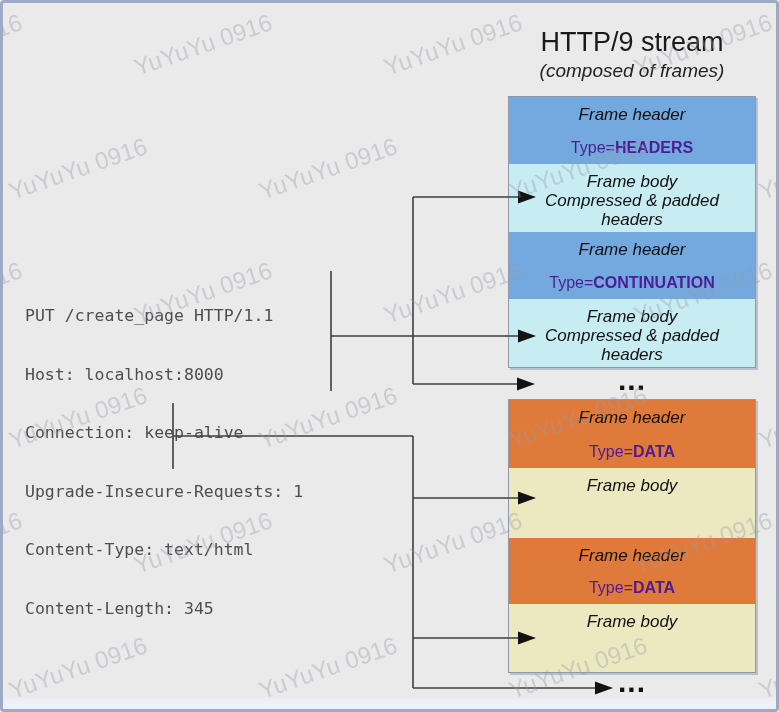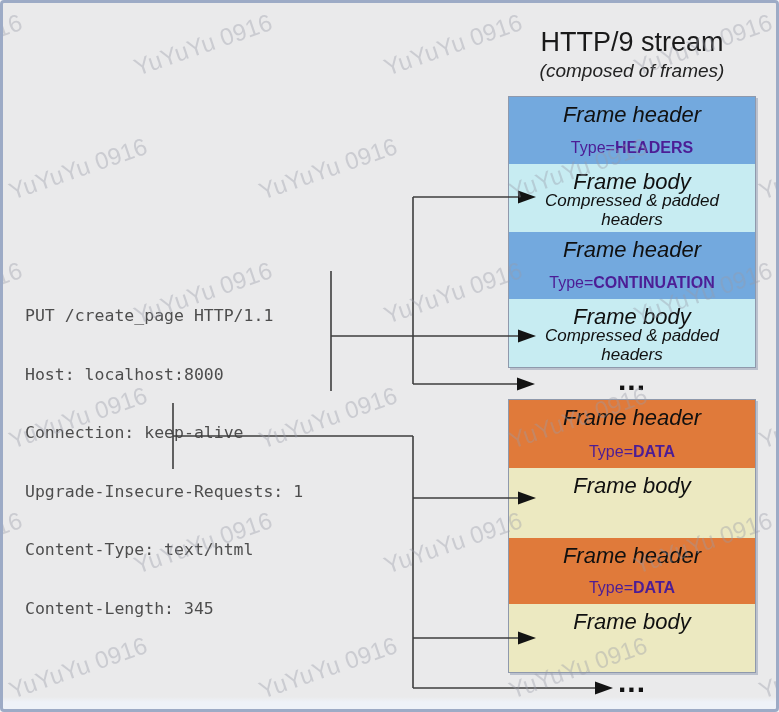--- a/index.html
+++ b/index.html
@@ -44,21 +44,21 @@
     box-shadow:2px 2px 0 rgba(148,158,180,.55);
   }
   .stack1{top:93px;}
   .stack2{top:396px;}
   .seg{
     box-sizing:border-box;
     display:flex;flex-direction:column;justify-content:space-between;
     padding:8px 4px 6px;
     text-align:center;
   }
-  .seg-label{font-style:italic;font-size:22px;line-height:19px;color:#101010;}
+  .seg-label{font-style:italic;font-size:17px;line-height:19px;color:#101010;}
   .seg-type{font-size:16px;line-height:20px;color:#4c1d95;}
   .seg-type b{font-weight:700;}
   .seg-note{font-style:italic;font-size:17px;line-height:19px;color:#101010;}
   .h67{height:67px}.h68{height:68px}.h70{height:70px}.h66{height:66px}
   
   .dots{
     position:absolute;left:505px;width:248px;height:18px;
     text-align:center;
     font-weight:700;font-size:30px;line-height:18px;letter-spacing:1px;
     color:#111;

